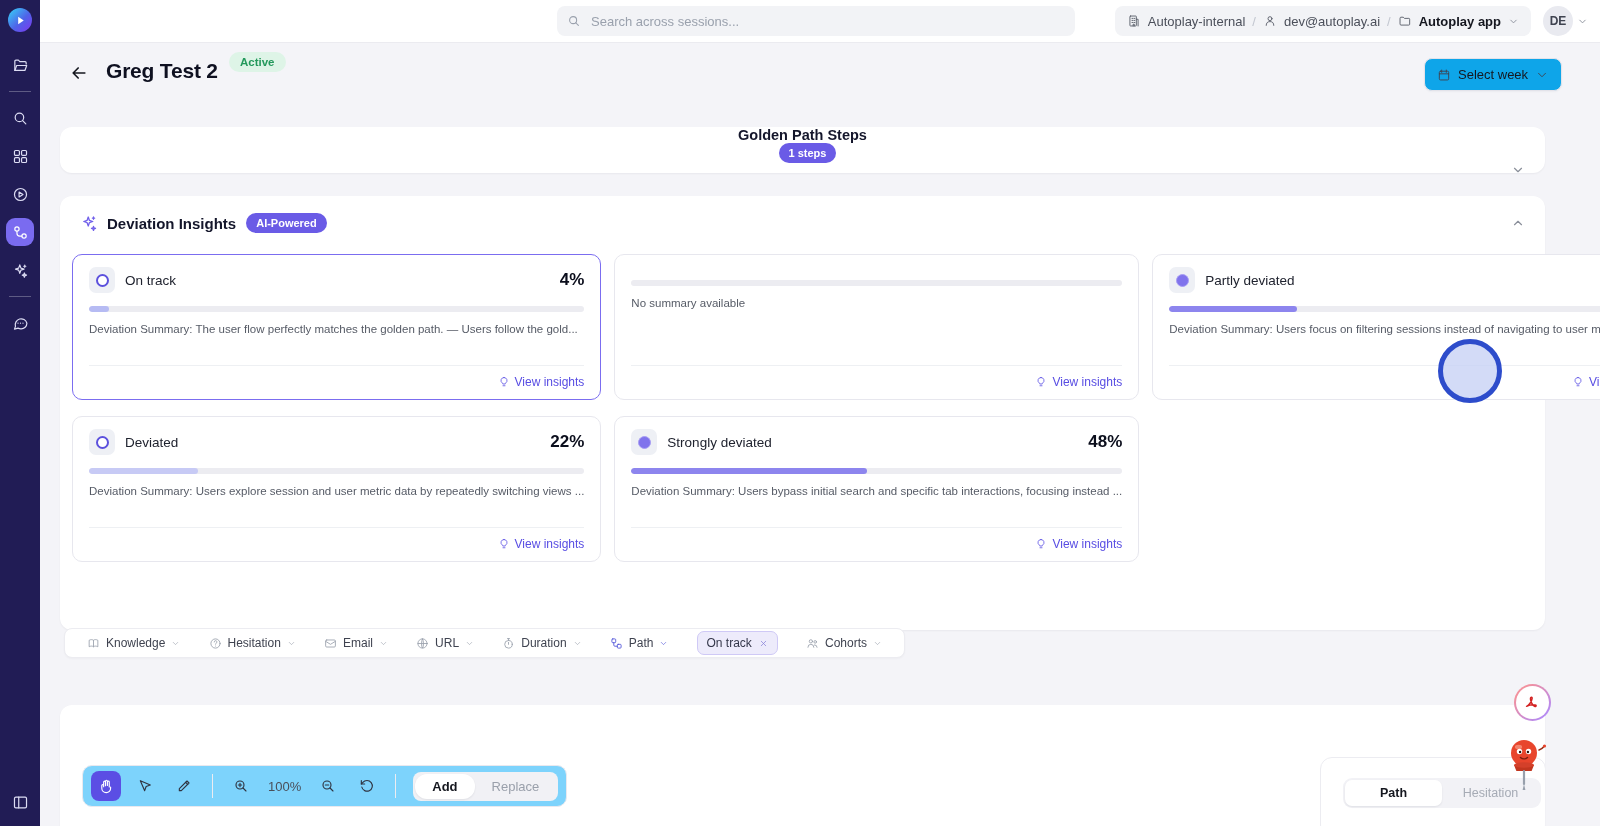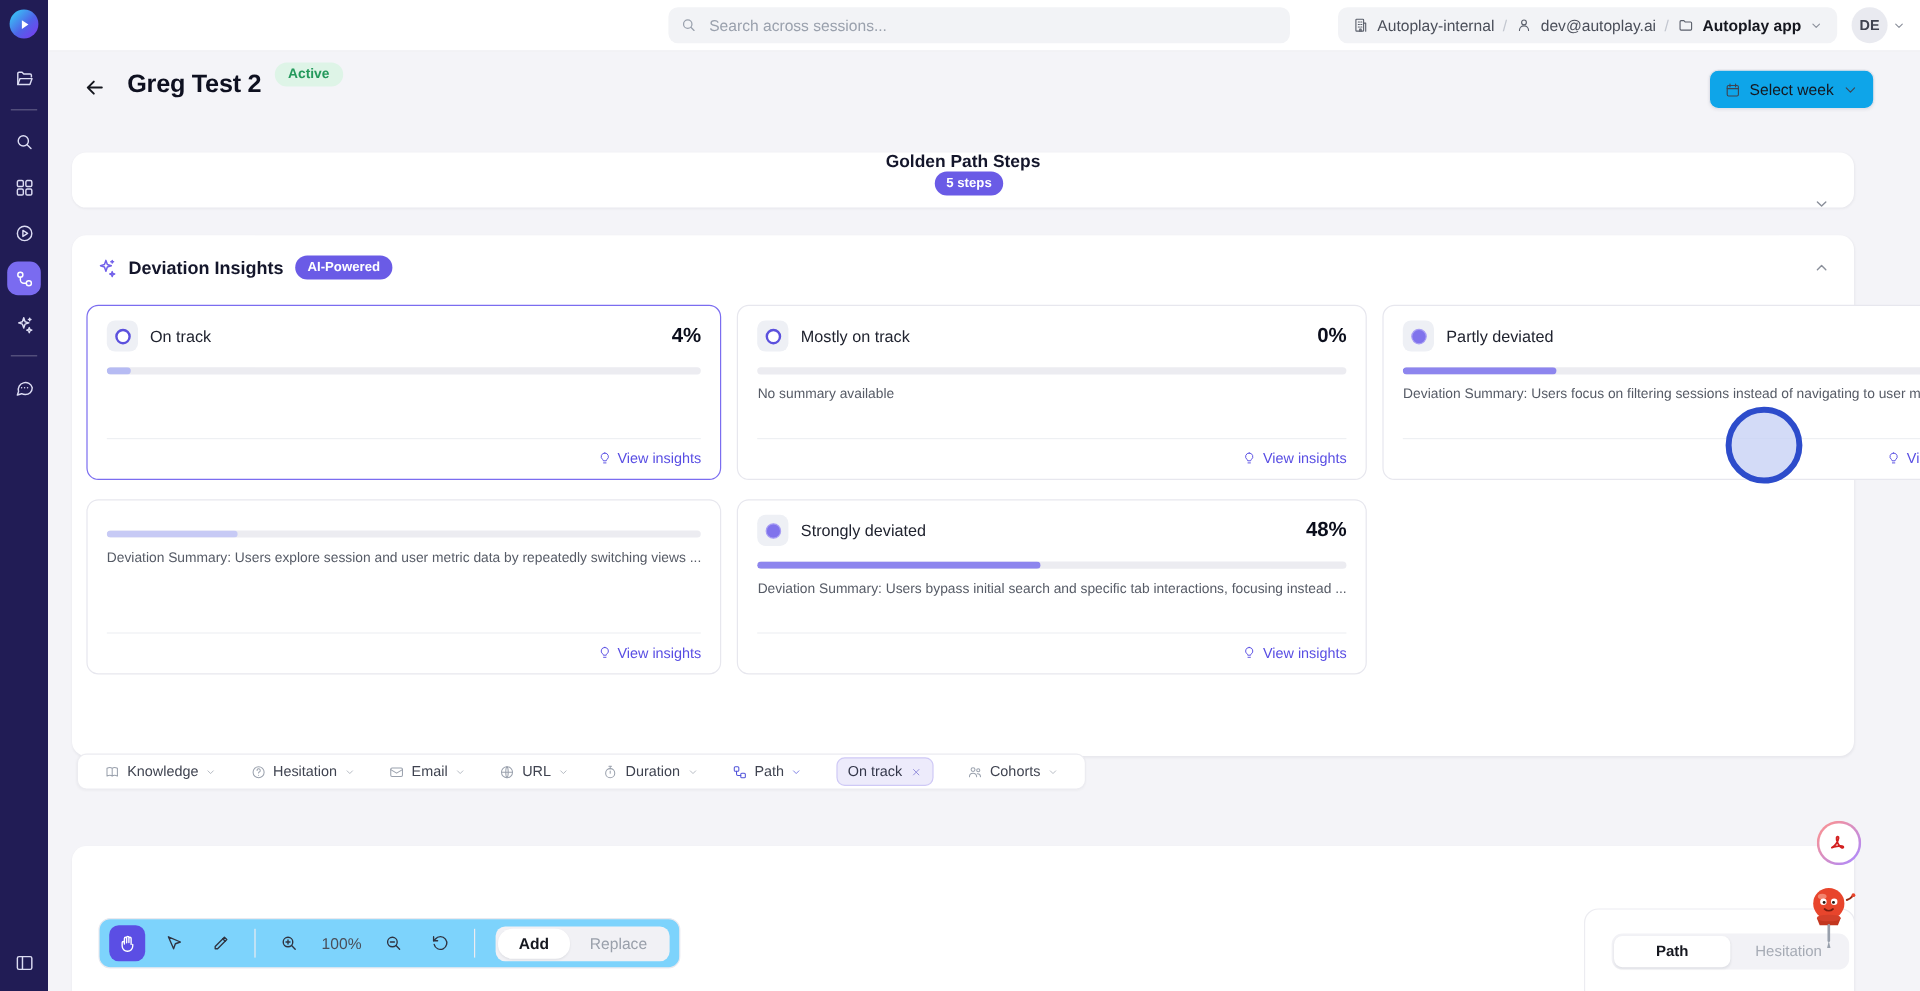--- a/index.html
+++ b/index.html
@@ -230,21 +230,21 @@
     <span>Select week</span>
     <span class="chev">
         <svg viewBox="0 0 24 24">
           <path d="M6 9l6 6 6-6"></path>
         </svg>
       </span>
   </div>
 
   <section class="gold-card">
     <span class="gold-title">Golden Path Steps</span>
-    <span class="pill-purple">5 steps</span>
+    <span class="pill-purple">1 steps</span>
     <span class="chev flex-end">
         <svg width="14" height="14" viewBox="0 0 24 24" style="width:14px;height:14px;">
           <path d="M6 9l6 6 6-6"></path>
         </svg>
       </span>
   </section>
 
   <section class="dev-card">
     <div class="dev-head">
       <span class="spark">
@@ -269,39 +269,33 @@
         <div class="mc-head">
           <span class="mc-icon">
               <span class="dot o"></span>
             </span>
           <span class="mc-title">On track</span>
           <span class="mc-pct">4%</span>
         </div>
         <div class="bar">
             <div class="bar-fill" style="width: 4%; background: rgb(182, 187, 243);"></div>
           </div>
+        <div class="mc-sum">Deviation Summary: The user flow perfectly matches the golden path. — Users follow the gold...</div>
         <div class="mc-foot">
           <span class="insights-link">
             <svg viewBox="0 0 24 24">
                 <path d="M12 3a6 6 0 0 1 3.6 10.8c-.7.5-1.1 1.3-1.1 2.2H9.5c0-.9-.4-1.7-1.1-2.2A6 6 0 0 1 12 3z"></path>
                 <path d="M10 19.5h4"></path>
               </svg>
             <span>View insights</span>
           </span>
         </div>
       </div>
 
       <div class="mcard">
-        <div class="mc-head">
-          <span class="mc-icon">
-              <span class="dot o"></span>
-            </span>
-          <span class="mc-title">Mostly on track</span>
-          <span class="mc-pct">0%</span>
-        </div>
         <div class="bar">
             <div class="bar-fill" style="width: 0%; background: rgb(182, 187, 243);"></div>
           </div>
         <div class="mc-sum">No summary available</div>
         <div class="mc-foot">
           <span class="insights-link">
             <svg viewBox="0 0 24 24">
                 <path d="M12 3a6 6 0 0 1 3.6 10.8c-.7.5-1.1 1.3-1.1 2.2H9.5c0-.9-.4-1.7-1.1-2.2A6 6 0 0 1 12 3z"></path>
                 <path d="M10 19.5h4"></path>
               </svg>
@@ -327,20 +321,27 @@
             <svg viewBox="0 0 24 24">
                 <path d="M12 3a6 6 0 0 1 3.6 10.8c-.7.5-1.1 1.3-1.1 2.2H9.5c0-.9-.4-1.7-1.1-2.2A6 6 0 0 1 12 3z"></path>
                 <path d="M10 19.5h4"></path>
               </svg>
             <span>View insights</span>
           </span>
         </div>
       </div>
 
       <div class="mcard">
+        <div class="mc-head">
+          <span class="mc-icon">
+              <span class="dot o"></span>
+            </span>
+          <span class="mc-title">Deviated</span>
+          <span class="mc-pct">22%</span>
+        </div>
         <div class="bar">
             <div class="bar-fill" style="width: 22%; background: rgb(199, 202, 245);"></div>
           </div>
         <div class="mc-sum">Deviation Summary: Users explore session and user metric data by repeatedly switching views ...</div>
         <div class="mc-foot">
           <span class="insights-link">
             <svg viewBox="0 0 24 24">
                 <path d="M12 3a6 6 0 0 1 3.6 10.8c-.7.5-1.1 1.3-1.1 2.2H9.5c0-.9-.4-1.7-1.1-2.2A6 6 0 0 1 12 3z"></path>
                 <path d="M10 19.5h4"></path>
               </svg>

